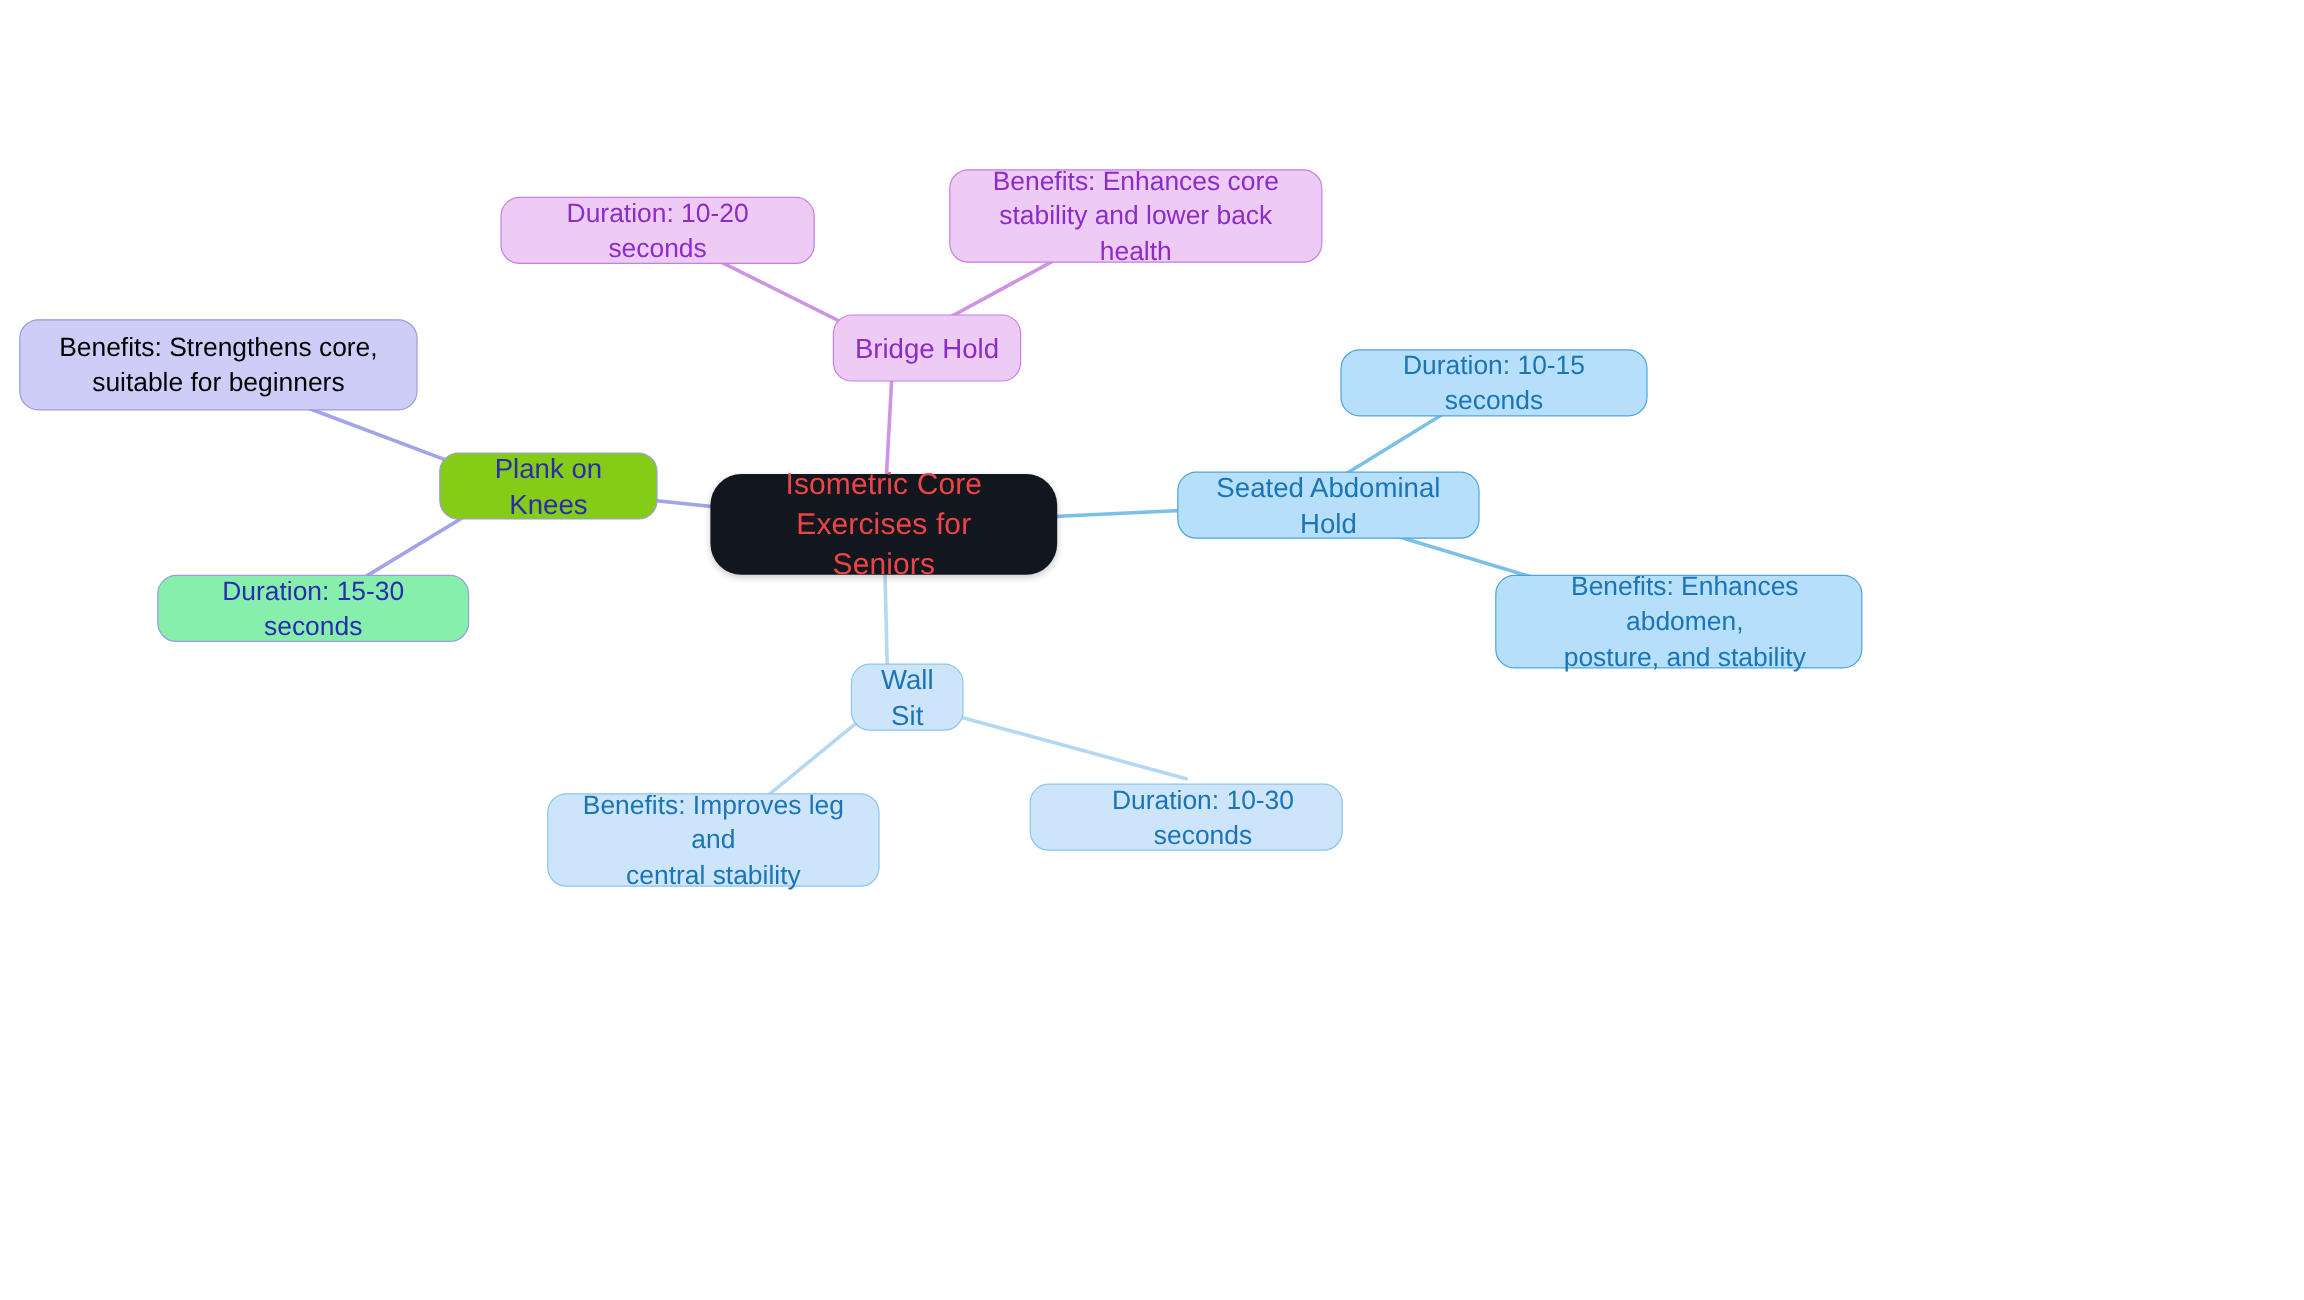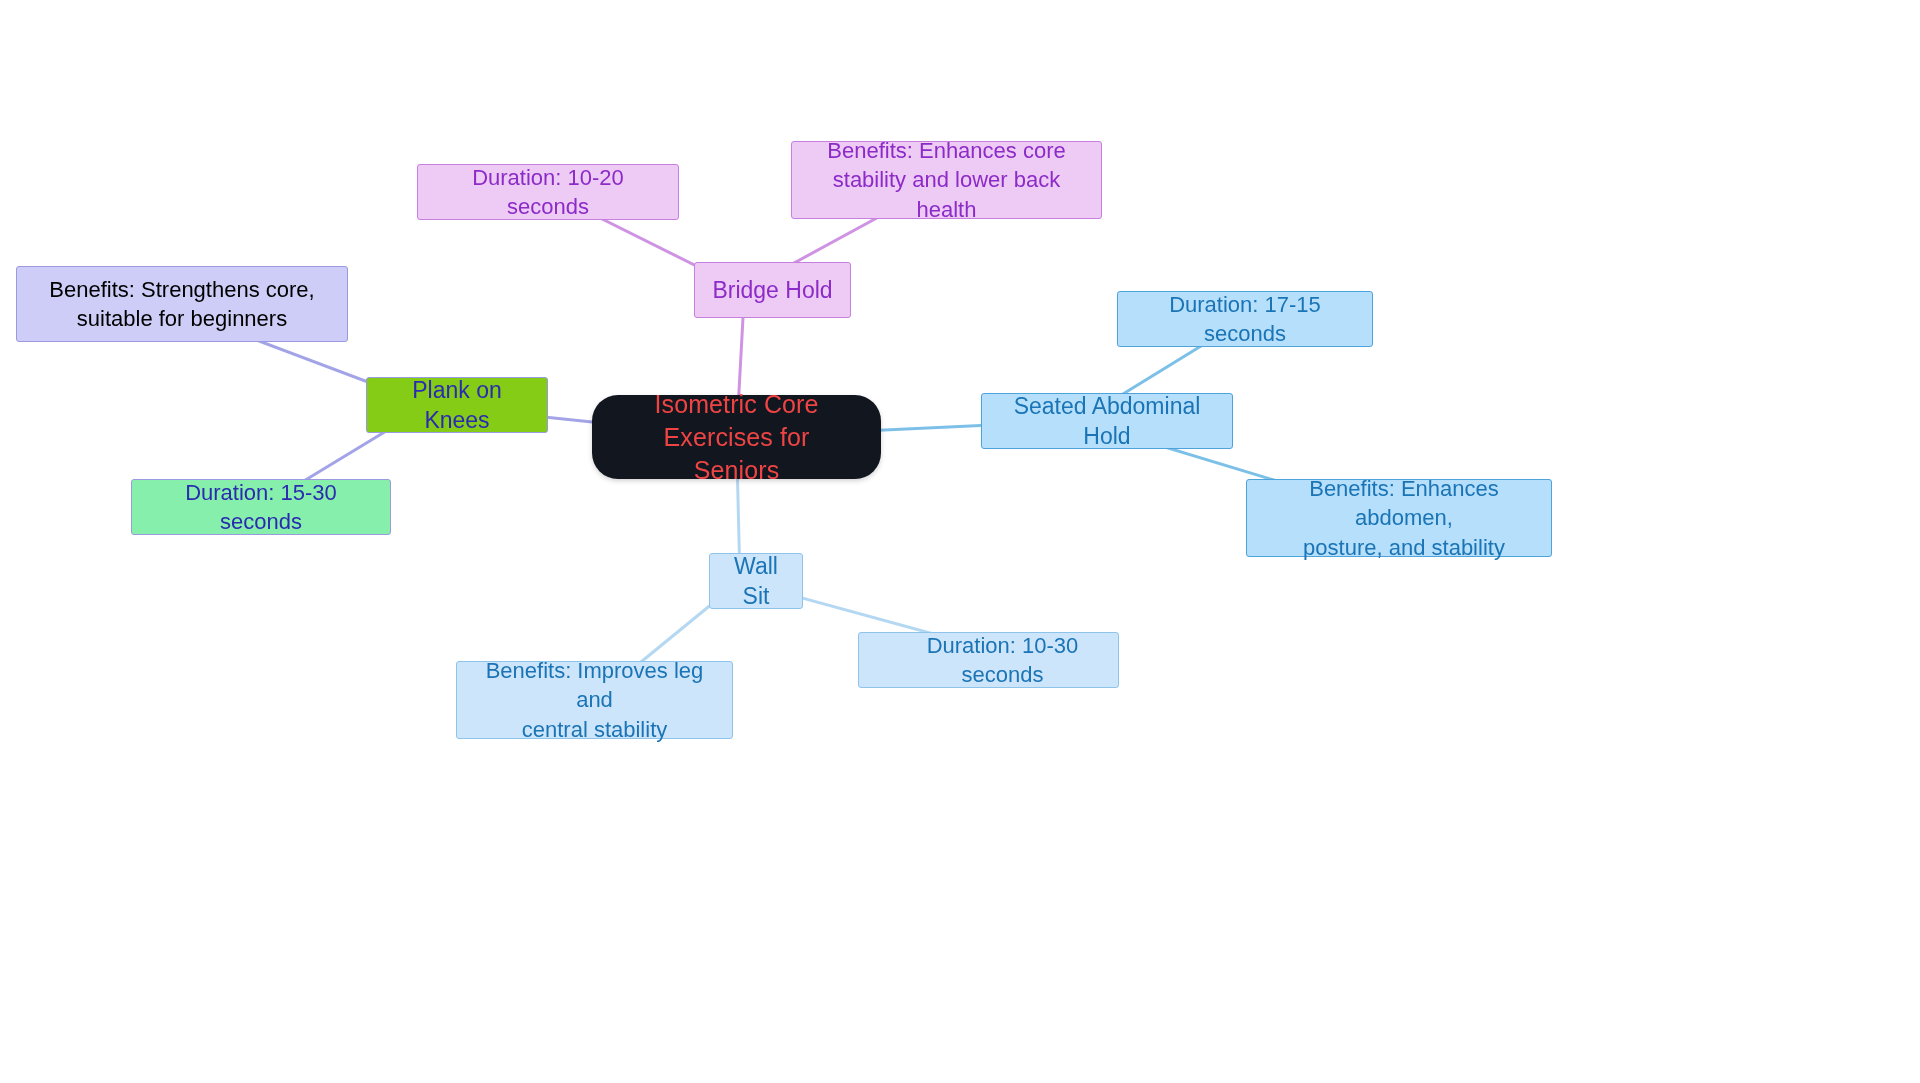--- a/index.html
+++ b/index.html
@@ -28,21 +28,21 @@
     height: 1083px;
     pointer-events: none;
   }
   .node {
     position: absolute;
     box-sizing: border-box;
     display: flex;
     align-items: center;
     justify-content: center;
     text-align: center;
-    border-radius: 3px;
+    border-radius: 16px;
     border-style: solid;
     border-width: 1.5px;
     line-height: 1.32;
     padding: 6px 14px;
     white-space: pre-line;
   }
   .node.root {
     border-radius: 26px;
     border-width: 0;
     font-size: 25px;
@@ -80,21 +80,21 @@
 Seniors</span></div>
       <div class="node branch" style="left: 338px; top: 377px; width: 182px; height: 56px; background: #84cc16; color: rgb(43, 43, 176); border-color: rgb(154, 154, 224); align-items: center;"><span>Plank on Knees</span></div>
       <div class="node leaf" style="left: 16px; top: 266px; width: 332px; height: 76px; background: rgb(205, 205, 247); color: #000000; border-color: rgb(154, 154, 224);"><span>Benefits: Strengthens core,
 suitable for beginners</span></div>
       <div class="node leaf" style="left: 131px; top: 479px; width: 260px; height: 56px; background: #86efac; color: rgb(43, 43, 176); border-color: rgb(154, 154, 224);"><span>Duration: 15-30 seconds</span></div>
       <div class="node branch" style="left: 666px; top: 262px; width: 157px; height: 56px; background: rgb(237, 203, 245); color: rgb(140, 43, 200); border-color: rgb(199, 127, 224);"><span>Bridge Hold</span></div>
       <div class="node leaf" style="left: 417px; top: 164px; width: 262px; height: 56px; background: rgb(237, 203, 245); color: rgb(140, 43, 200); border-color: rgb(199, 127, 224);"><span>Duration: 10-20 seconds</span></div>
       <div class="node leaf" style="left: 791px; top: 141px; width: 311px; height: 78px; background: rgb(237, 203, 245); color: rgb(140, 43, 200); border-color: rgb(199, 127, 224);"><span>Benefits: Enhances core
 stability and lower back health</span></div>
       <div class="node branch" style="left: 953px; top: 393px; width: 252px; height: 56px; background: rgb(181, 223, 251); color: rgb(26, 116, 181); border-color: rgb(79, 163, 219);"><span>Seated Abdominal Hold</span></div>
-      <div class="node leaf" style="left: 1117px; top: 291px; width: 256px; height: 56px; background: rgb(181, 223, 251); color: rgb(26, 116, 181); border-color: rgb(79, 163, 219);"><span>Duration: 17-15 seconds</span></div>
+      <div class="node leaf" style="left: 1117px; top: 291px; width: 256px; height: 56px; background: rgb(181, 223, 251); color: rgb(26, 116, 181); border-color: rgb(79, 163, 219);"><span>Duration: 10-15 seconds</span></div>
       <div class="node leaf" style="left: 1246px; top: 479px; width: 306px; height: 78px; background: rgb(181, 223, 251); color: rgb(26, 116, 181); border-color: rgb(79, 163, 219); padding-left: 24px;"><span>Benefits: Enhances abdomen,
 posture, and stability</span></div>
       <div class="node branch" style="left: 681px; top: 553px; width: 94px; height: 56px; background: rgb(204, 229, 251); color: rgb(26, 116, 181); border-color: rgb(143, 196, 234);"><span>Wall Sit</span></div>
-      <div class="node leaf" style="left: 858px; top: 632px; width: 261px; height: 56px; background: rgb(204, 229, 251); color: rgb(26, 116, 181); border-color: rgb(143, 196, 234); padding-left: 42px;"><span>Duration: 10-30 seconds</span></div>
+      <div class="node leaf" style="left: 858px; top: 653px; width: 261px; height: 56px; background: rgb(204, 229, 251); color: rgb(26, 116, 181); border-color: rgb(143, 196, 234); padding-left: 42px;"><span>Duration: 10-30 seconds</span></div>
       <div class="node leaf" style="left: 456px; top: 661px; width: 277px; height: 78px; background: rgb(204, 229, 251); color: rgb(26, 116, 181); border-color: rgb(143, 196, 234);"><span>Benefits: Improves leg and
 central stability</span></div>
     </div>
 </div>
 
 </body></html>

